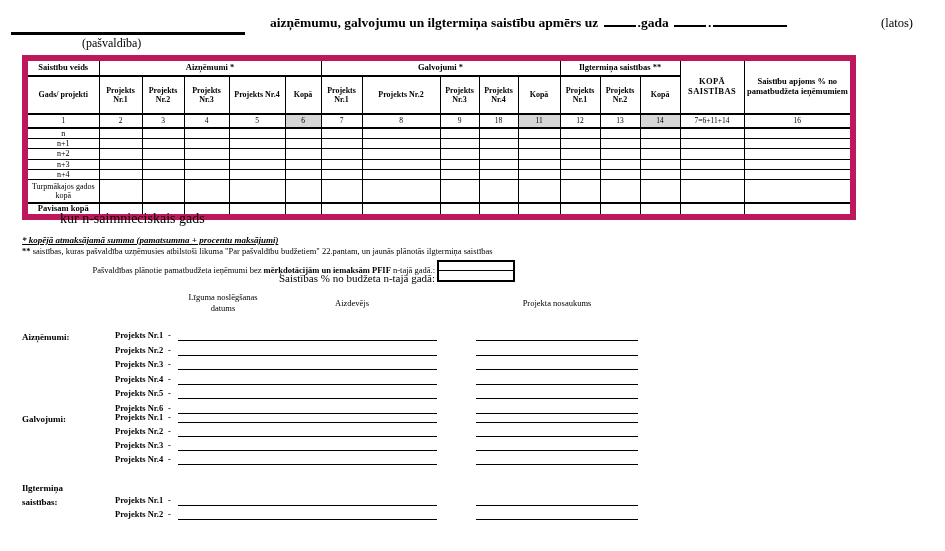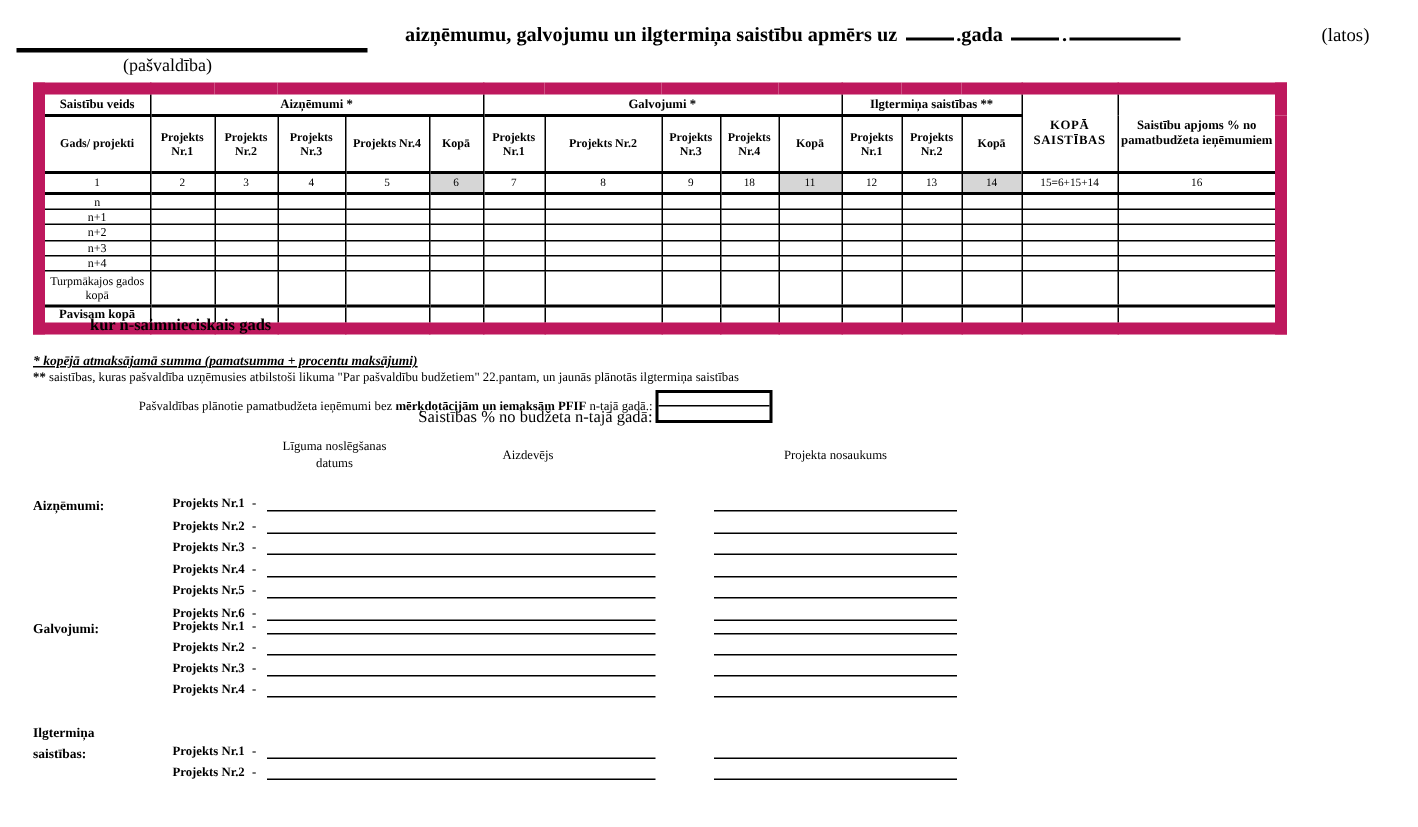--- a/index.html
+++ b/index.html
@@ -12,42 +12,42 @@
 
   
   .org-line{left:11px;top:32px;width:234px;border-bottom:3px solid #000;height:0;}
   .pasvaldiba{left:82px;top:36px;font-size:12px;}
   .title{left:270px;top:14px;font-size:13.5px;font-weight:bold;white-space:nowrap;}
   .blank{display:inline-block;border-bottom:2px solid #000;height:11px;vertical-align:baseline;margin:0 2px;}
   .blank.b1{width:32px}.blank.b2{width:32px}.blank.b3{width:74px}
   .latos{left:881px;top:16px;font-size:12.5px;font-family:Liberation Serif, serif;}
 
   
-  table.main{position:absolute;left:22px;top:55px;border-collapse:collapse;table-layout:fixed;width:828px;border:8px solid #be185d;}
+  table.main{position:absolute;left:22px;top:55px;border-collapse:collapse;table-layout:fixed;width:828px;border:6px solid #be185d;}
   table.main td{border:1px solid #000;padding:0 1px;text-align:center;vertical-align:middle;font-size:8px;line-height:1.15;overflow:hidden;}
   tr.grp td{font-weight:bold;font-size:8.5px;border-bottom-width:2px;}
   tr.grp{height:18px;}
   tr.colh{height:38px;}
   tr.colh td{font-weight:bold;font-size:8px;border-bottom-width:2px;}
   td.gads{vertical-align:bottom;padding-bottom:2px;}
   td.kopa-s{font-weight:normal;font-size:9px;letter-spacing:.4px;border-bottom-width:2px;}
   td.apjoms{font-weight:bold;font-size:8px;border-bottom-width:2px;padding:0 4px;}
   tr.nums{height:14px;}
   tr.nums td{font-size:7.5px;border-bottom-width:2px;}
   td.shade{background:#d6d6d6;}
   tr.body{height:9px;}
   tr.body td{font-size:8px;}
   tr.turp{height:24px;}
   tr.turp td{font-size:8px;}
   tr.pav{height:13px;}
   tr.pav td{border-top-width:2px;}
   tr.pav td.rowlab{font-weight:bold;font-size:8.5px;margin-top:48px;}
   td.bR2{border-right-width:2px;}
 
-  .kur-note{left:60px;top:211px;font-size:11px;font-weight:bold;}
+  .kur-note{left:60px;top:211px;font-size:14px;font-weight:normal;}
 
   
   .fn1{left:22px;top:235px;font-size:9px;font-weight:bold;font-style:italic;text-decoration:underline;}
   .fn2{left:22px;top:246px;font-size:8.5px;}
   .fn2 .marker{font-weight:bold;}
 
   
   .inlabel1{left:22px;top:265px;width:413px;text-align:right;font-size:8.5px;white-space:nowrap;}
   .inlabel1 .bld{font-weight:bold;}
   .inlabel2{left:22px;top:272px;width:413px;text-align:right;font-size:11px;white-space:nowrap;}
@@ -132,21 +132,21 @@
     <td>5</td>
     <td class="shade bR2">6</td>
     <td>7</td>
     <td>8</td>
     <td>9</td>
     <td>18</td>
     <td class="shade bR2">11</td>
     <td>12</td>
     <td>13</td>
     <td class="shade bR2">14</td>
-    <td class="bR2">15=6+15+14</td>
+    <td class="bR2">7=6+11+14</td>
     <td>16</td>
   </tr>
   <tr class="body">
     <td class="rowlab bR2">n</td>
     <td></td>
         <td></td>
         <td></td>
         <td></td>
         <td class="bR2"></td>
     <td></td>

